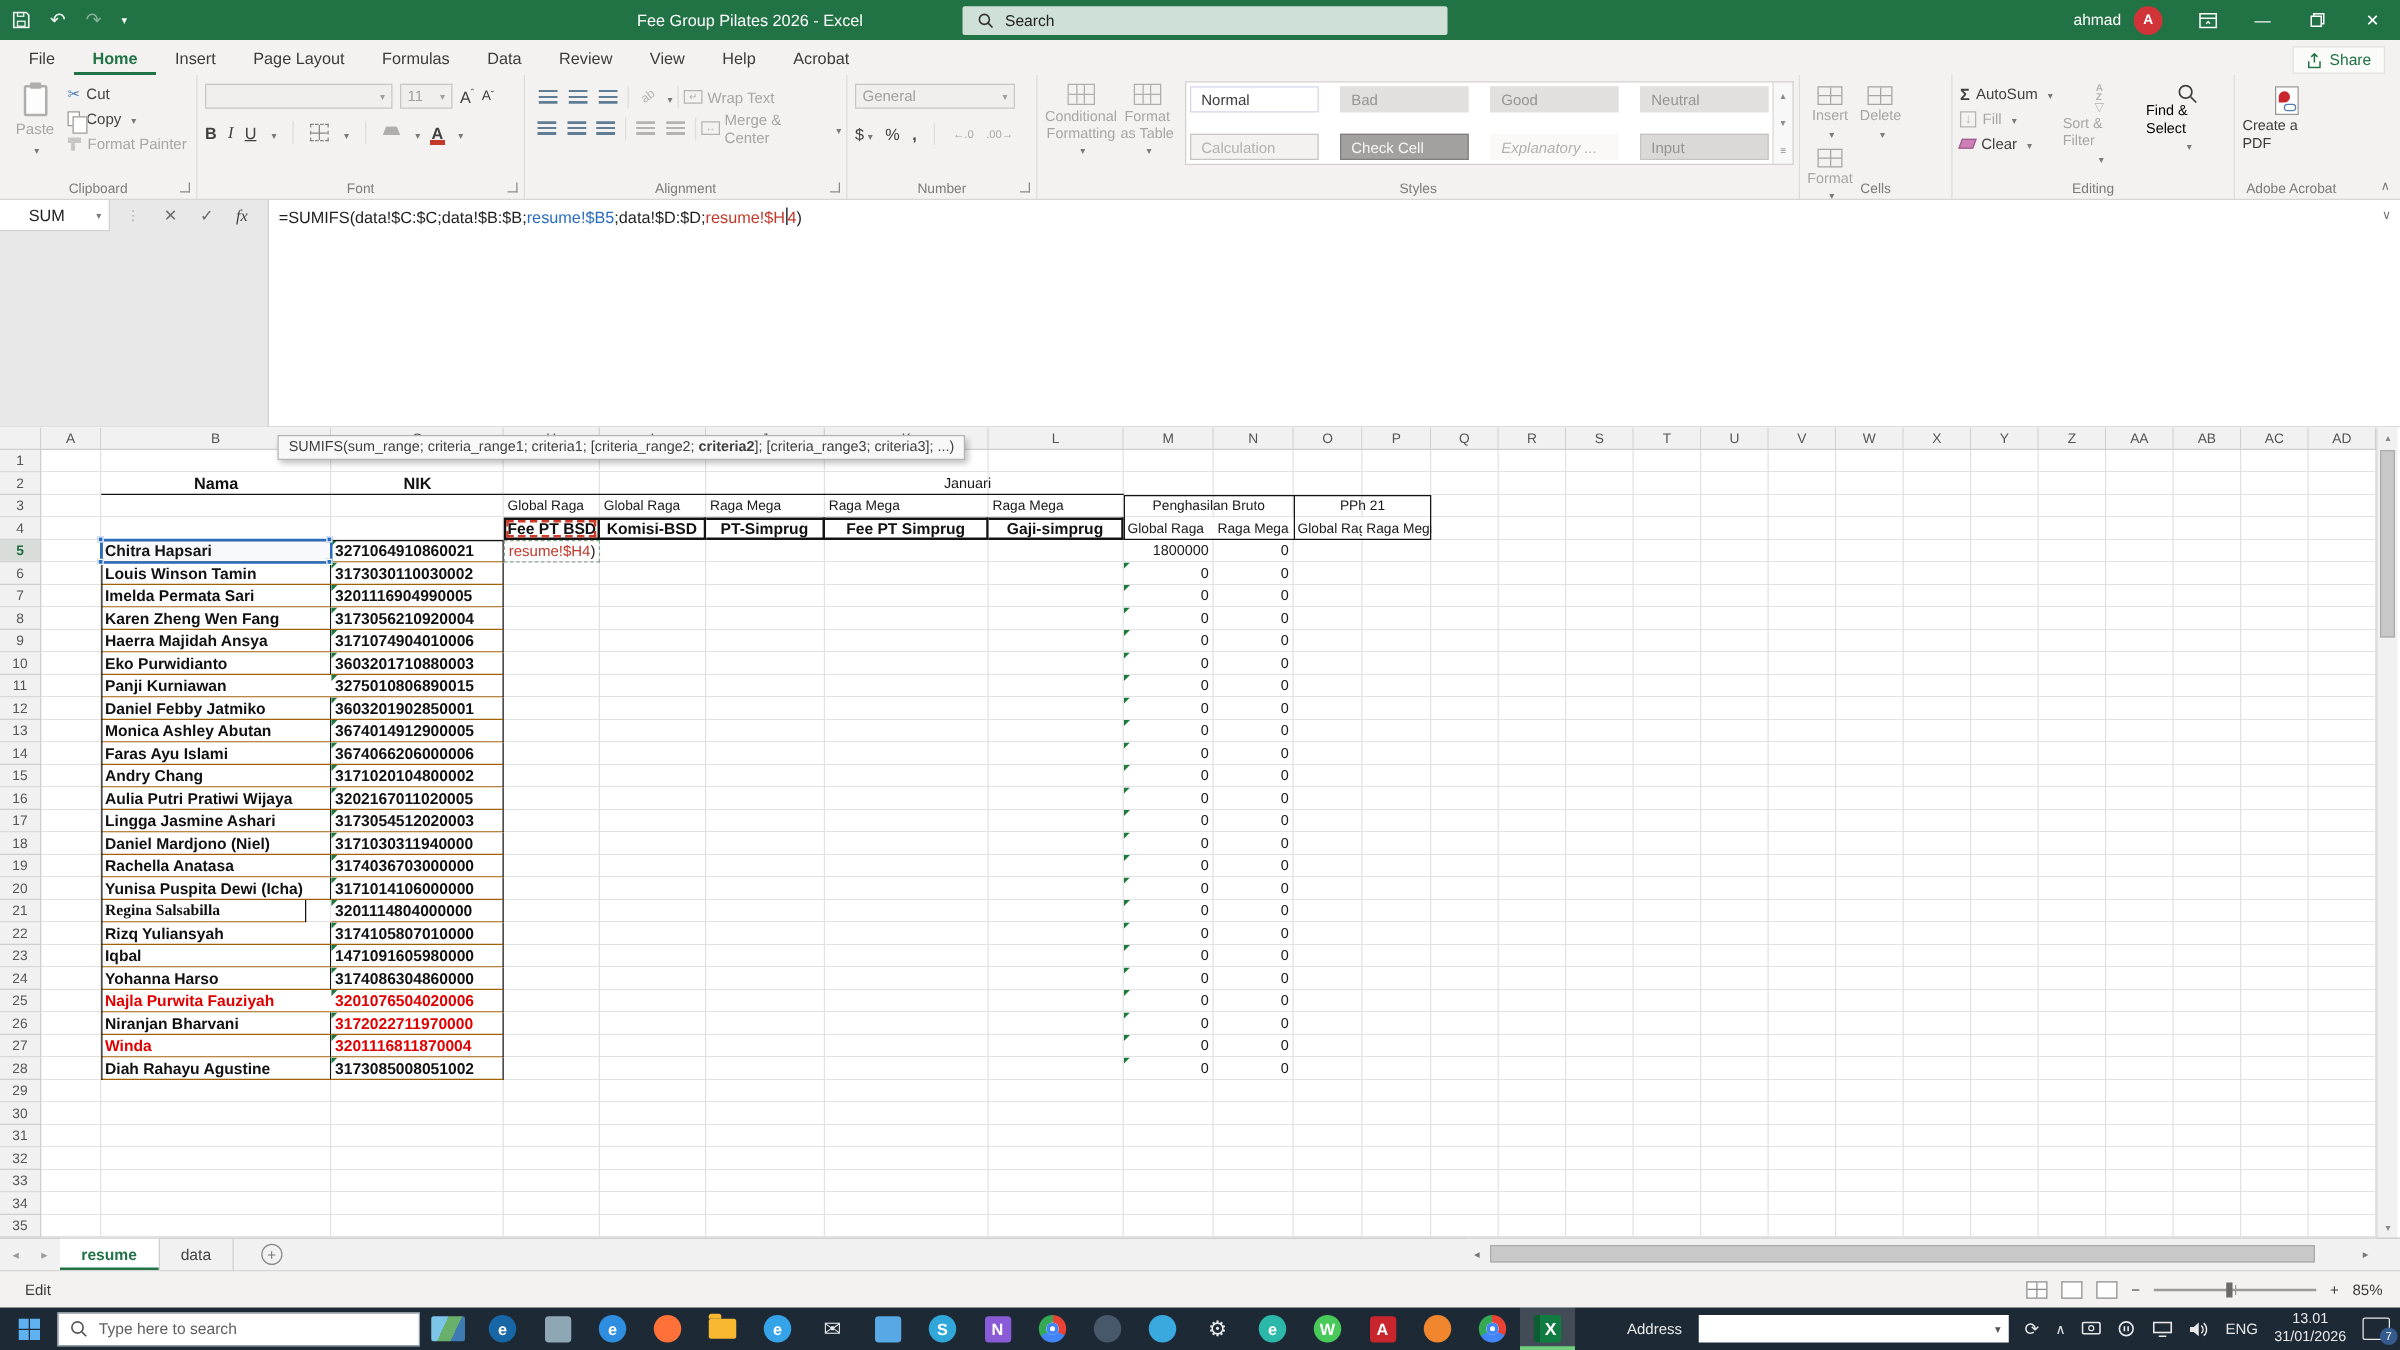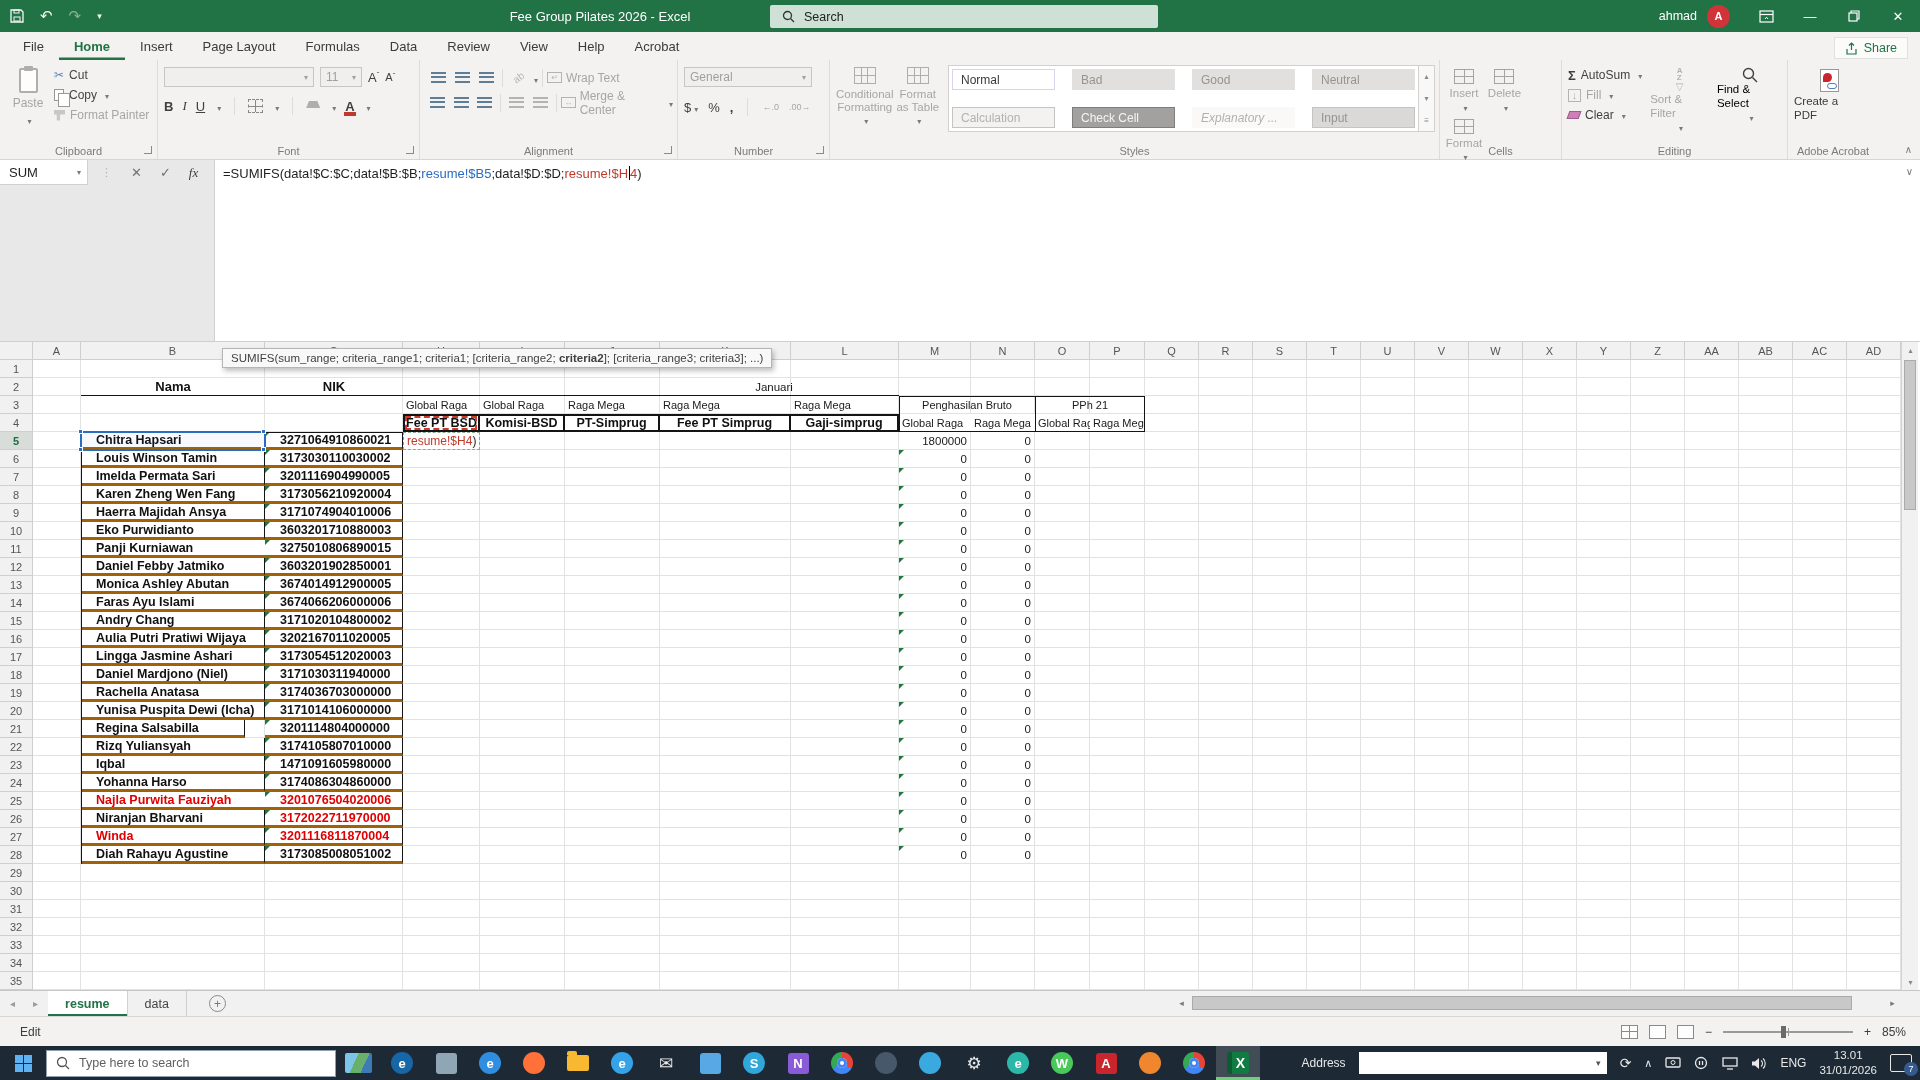--- a/index.html
+++ b/index.html
@@ -95,37 +95,37 @@
   .twoline{display:inline-flex;flex-direction:column;align-items:center;font-size:11.5px;line-height:1.2;margin-left:8px;padding-top:2px}
   .az{font-size:8px;line-height:.9;color:#b5b3b1;font-weight:700}
   .funnel{color:#b5b3b1;font-size:10px}
   .pdf-ic{width:19px;height:23px;border:1px solid #9a9896;background:#fff;position:relative;margin-bottom:3px}
   .pdf-ic::before{content:"";position:absolute;left:2px;top:3px;width:9px;height:9px;background:#c9252d;border-radius:50% 50% 50% 0}
   .pdf-ic::after{content:"";position:absolute;right:1px;bottom:2px;width:8px;height:4px;border:1.5px solid #4f7fb5;border-radius:3px}
   .collapse-chev{position:absolute;right:8px;bottom:4px;font-size:10px;color:#7a7a7a}
   
   .fbar{position:absolute;top:160px;left:0;width:1920px;height:182px;background:#fff;border-bottom:1px solid #cfcfcf}
   .fb-left{position:absolute;left:0;top:0;bottom:0;width:215px;background:#e8e8e8;border-right:1px solid #d0d0d0}
-  .namebox{position:absolute;left:0;top:0;width:88px;height:25px;background:#fff;border-right:1px solid #d0d0d0;border-bottom:1px solid #d0d0d0;display:flex;align-items:center;font-size:13px;color:#1f1f1f;padding-left:9px}
+  .namebox{position:absolute;left:0;top:0;width:88px;height:25px;background:#fff;border-right:1px solid #d0d0d0;border-bottom:1px solid #d0d0d0;display:flex;align-items:center;font-size:13px;color:#1f1f1f;padding-left:23px}
   .namebox .nb-arrow{margin-left:auto;margin-right:6px;font-size:8px;color:#7a7a7a}
   .fb-btns{position:absolute;left:92px;top:0;height:25px;display:flex;align-items:center;font-size:13px;color:#707070}
   .fb-btns>div{padding:0 9px}
   .fb-dots{color:#b0b0b0;font-size:11px;letter-spacing:1px}
   .fxi{font-style:italic;font-family:"Liberation Serif",serif;color:#3f3f3f}
   .fb-text{position:absolute;left:223px;top:4px;height:18px;display:flex;align-items:center;font-size:13px;white-space:pre}
   .caret{display:inline-block;width:1px;height:14px;background:#000;margin:0 0.5px;vertical-align:middle}
   .fb-expand{position:absolute;right:7px;top:6px;color:#777;font-size:10px}
   
   #grid{position:absolute;top:342px;left:0;width:1920px;height:648px;background:#fff;overflow:hidden}
   .ch,.rh{position:absolute;background:#f1f1f1;border-right:1px solid #cfcfcf;border-bottom:1px solid #cfcfcf;font-size:11px;color:#555;display:flex;align-items:center;justify-content:center}
   .rh.cur{background:#d9ddd9;color:#1e6b40;font-weight:700}
   .vl{position:absolute;width:1px;background:#e2e2e2}
   .hlines{position:absolute;background:repeating-linear-gradient(to bottom,transparent 0 17px,#e2e2e2 17px 18px)}
   .cell{position:absolute;height:18px;display:flex;align-items:center;overflow:hidden;white-space:nowrap}
-  .tname{font-weight:700;font-size:12.5px;padding-left:15px;background:#fff;border-right:1px solid #141414;border-bottom:3px solid #a16207;color:#111}
+  .tname{font-weight:700;font-size:12.5px;padding-left:3px;background:#fff;border-right:1px solid #141414;border-bottom:1px solid #a16207;color:#111}
   .redtxt{color:#e00000!important}
   .numc{font-size:11.5px;justify-content:flex-end;padding-right:4px;color:#1a1a1a}
   .tri::before{content:"";position:absolute;left:0;top:0;border-top:5px solid #1e7a3c;border-right:5px solid transparent}
   .hdr-bold{font-weight:700;font-size:13px;justify-content:center;color:#111}
   .hdr-sm{font-size:11px;padding-left:3px;color:#1a1a1a}
   .hdr-sm.ctr{justify-content:center;padding-left:0}
   .feecell{position:absolute;height:18px;background:#fff;border:2px solid #141414;border-left:0;display:flex;align-items:center;justify-content:center;font-weight:700;font-size:12.5px;color:#111}
   .blk{position:absolute;background:#141414}
   .boxline{position:absolute;border:1px solid #141414;pointer-events:none}
   .tip{position:absolute;left:222px;top:6px;height:20px;background:#f8f8f8;border:1px solid #b5b5b5;box-shadow:2px 3px 5px rgba(0,0,0,.25);display:flex;align-items:center;padding:0 8px;font-size:11.5px;color:#3f3f3f;white-space:pre;z-index:30}
@@ -661,21 +661,21 @@
     <div class="cell numc tri" style="left: 899px; top: 324px; width: 72px;">0</div>
     <div class="cell numc" style="left: 971px; top: 324px; width: 64px;">0</div>
     <div class="cell tname" style="left: 81px; top: 342px; width: 184px;">Rachella Anatasa</div>
     <div class="cell tname tri" style="left: 265px; top: 342px; width: 138px;">3174036703000000</div>
     <div class="cell numc tri" style="left: 899px; top: 342px; width: 72px;">0</div>
     <div class="cell numc" style="left: 971px; top: 342px; width: 64px;">0</div>
     <div class="cell tname" style="left: 81px; top: 360px; width: 184px;">Yunisa Puspita Dewi (Icha)</div>
     <div class="cell tname tri" style="left: 265px; top: 360px; width: 138px;">3171014106000000</div>
     <div class="cell numc tri" style="left: 899px; top: 360px; width: 72px;">0</div>
     <div class="cell numc" style="left: 971px; top: 360px; width: 64px;">0</div>
-    <div class="cell tname" style="left: 81px; top: 378px; width: 164px;">Regina Salsabilla</div>
+    <div class="cell tname" style="left: 81px; top: 378px; width: 164px; font-family: Liberation Serif, serif;">Regina Salsabilla</div>
     <div class="cell tname tri" style="left: 265px; top: 378px; width: 138px;">3201114804000000</div>
     <div class="cell numc tri" style="left: 899px; top: 378px; width: 72px;">0</div>
     <div class="cell numc" style="left: 971px; top: 378px; width: 64px;">0</div>
     <div class="cell tname" style="left: 81px; top: 396px; width: 184px;">Rizq Yuliansyah</div>
     <div class="cell tname tri" style="left: 265px; top: 396px; width: 138px;">3174105807010000</div>
     <div class="cell numc tri" style="left: 899px; top: 396px; width: 72px;">0</div>
     <div class="cell numc" style="left: 971px; top: 396px; width: 64px;">0</div>
     <div class="cell tname" style="left: 81px; top: 414px; width: 184px;">Iqbal</div>
     <div class="cell tname tri" style="left: 265px; top: 414px; width: 138px;">1471091605980000</div>
     <div class="cell numc tri" style="left: 899px; top: 414px; width: 72px;">0</div>

